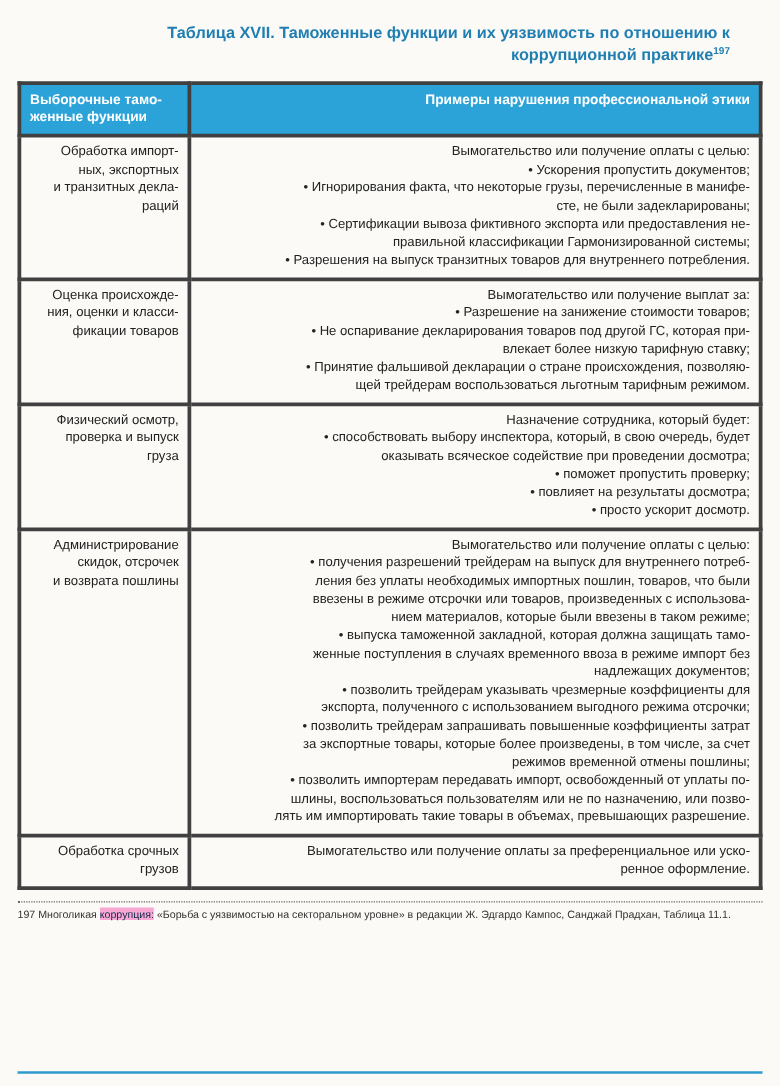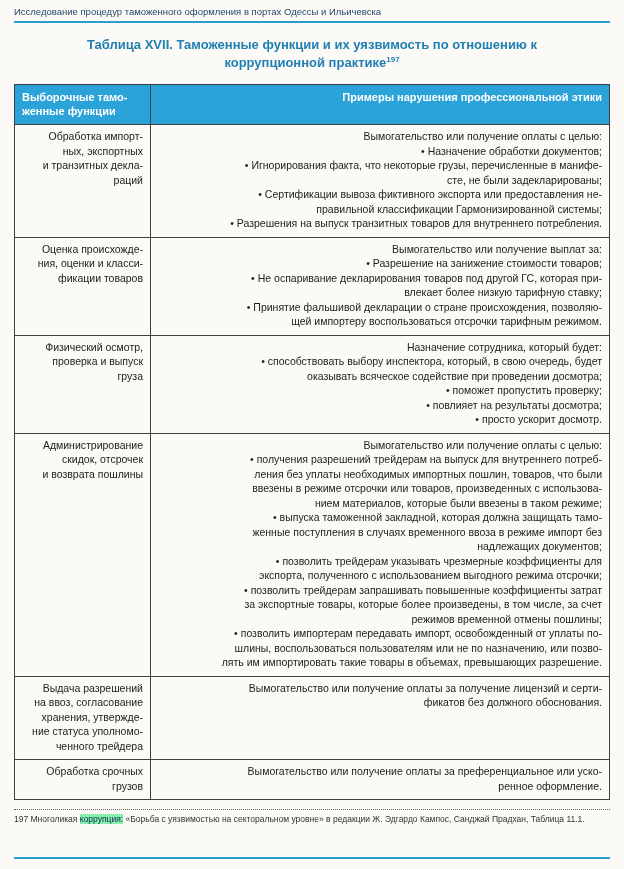--- a/index.html
+++ b/index.html
@@ -14,36 +14,36 @@
     width:624px; min-height:869px;
     padding:4px 14px 6px;
     display:flex; flex-direction:column;
   }
   .doc-header {
     font-size:9.5px; color:#27476b;
     padding:2px 0 4px;
     border-bottom:2px solid #2e9bcd;
   }
   .table-title {
-    text-align:center;
+    text-align:right;
     color:#1f7fb2;
     font-weight:bold;
     font-size:13px;
     line-height:1.4;
     margin:13px 26px 11px;
   }
   .table-title sup { font-size:8px; vertical-align:super; }
   table {
     width:100%;
     border-collapse:collapse;
     table-layout:fixed;
   }
   col.c1 { width:136px; }
   th, td {
-    border:1px solid #404040;
+    border:3px solid #404040;
     vertical-align:top;
     text-align:left;
     margin-left:32px;
   }
   th {
     background:#2ba3d8;
     color:#ffffff;
     font-size:11px;
     font-weight:bold;
     line-height:1.3;
@@ -55,33 +55,32 @@
   td.cell-function { white-space:pre-line; }
   .example-line { min-height:14.5px; }
   .footnote {
     margin-top:9px;
     border-top:1px dotted #666666;
     padding-top:4px;
     font-size:8.5px;
     line-height:1.3;
     color:#333333;
   }
-  .hl { background:#86efac; color:#102c4e; }
+  .hl { background:#f9a8d4; color:#102c4e; }
   .page-footer {
     margin-top:auto;
     border-top:2px solid #2e9bcd;
     padding-top:4px;
   }
 </style>
 </head>
 <body>
 
 <div class="page">
 
-  <div class="doc-header">Исследование процедур таможенного оформления в портах Одессы и Ильичевска</div>
 
   <h1 class="table-title">
     <span>Таблица XVII. Таможенные функции и их уязвимость по отношению к коррупционной практике</span><sup>197</sup>
   </h1>
 
   <table>
     <colgroup>
       <col class="c1">
       <col class="c2">
     </colgroup>
@@ -93,39 +92,39 @@
       </tr>
     </thead>
     <tbody>
         <tr>
           <td class="cell-function">Обработка импорт-
 ных, экспортных
 и транзитных декла-
 раций</td>
           <td class="cell-examples">
             <div class="example-line">Вымогательство или получение оплаты с целью:</div>
-            <div class="example-line">• Назначение обработки документов;</div>
+            <div class="example-line">• Ускорения пропустить документов;</div>
             <div class="example-line">• Игнорирования факта, что некоторые грузы, перечисленные в манифе-</div>
             <div class="example-line">сте, не были задекларированы;</div>
             <div class="example-line">• Сертификации вывоза фиктивного экспорта или предоставления не-</div>
             <div class="example-line">правильной классификации Гармонизированной системы;</div>
             <div class="example-line">• Разрешения на выпуск транзитных товаров для внутреннего потребления.</div>
           </td>
         </tr>
         <tr>
           <td class="cell-function">Оценка происхожде-
 ния, оценки и класси-
 фикации товаров</td>
           <td class="cell-examples">
             <div class="example-line">Вымогательство или получение выплат за:</div>
             <div class="example-line">• Разрешение на занижение стоимости товаров;</div>
             <div class="example-line">• Не оспаривание декларирования товаров под другой ГС, которая при-</div>
             <div class="example-line">влекает более низкую тарифную ставку;</div>
             <div class="example-line">• Принятие фальшивой декларации о стране происхождения, позволяю-</div>
-            <div class="example-line">щей импортеру воспользоваться отсрочки тарифным режимом.</div>
+            <div class="example-line">щей трейдерам воспользоваться льготным тарифным режимом.</div>
           </td>
         </tr>
         <tr>
           <td class="cell-function">Физический осмотр,
 проверка и выпуск
 груза</td>
           <td class="cell-examples">
             <div class="example-line">Назначение сотрудника, который будет:</div>
             <div class="example-line">• способствовать выбору инспектора, который, в свою очередь, будет</div>
             <div class="example-line">оказывать всяческое содействие при проведении досмотра;</div>
@@ -151,31 +150,20 @@
             <div class="example-line">экспорта, полученного с использованием выгодного режима отсрочки;</div>
             <div class="example-line">• позволить трейдерам запрашивать повышенные коэффициенты затрат</div>
             <div class="example-line">за экспортные товары, которые более произведены, в том числе, за счет</div>
             <div class="example-line">режимов временной отмены пошлины;</div>
             <div class="example-line">• позволить импортерам передавать импорт, освобожденный от уплаты по-</div>
             <div class="example-line">шлины, воспользоваться пользователям или не по назначению, или позво-</div>
             <div class="example-line">лять им импортировать такие товары в объемах, превышающих разрешение.</div>
           </td>
         </tr>
         <tr>
-          <td class="cell-function">Выдача разрешений
-на ввоз, согласование
-хранения, утвержде-
-ние статуса уполномо-
-ченного трейдера</td>
-          <td class="cell-examples">
-            <div class="example-line">Вымогательство или получение оплаты за получение лицензий и серти-</div>
-            <div class="example-line">фикатов без должного обоснования.</div>
-          </td>
-        </tr>
-        <tr>
           <td class="cell-function">Обработка срочных
 грузов</td>
           <td class="cell-examples">
             <div class="example-line">Вымогательство или получение оплаты за преференциальное или уско-</div>
             <div class="example-line">ренное оформление.</div>
           </td>
         </tr>
       </tbody>
   </table>
 

